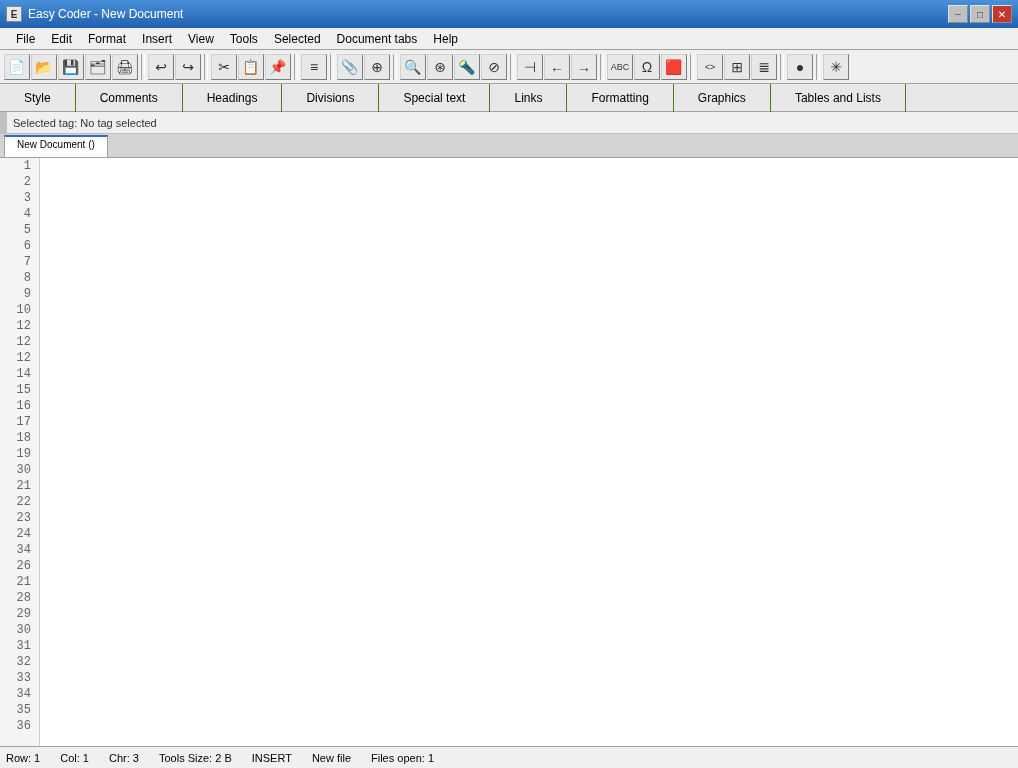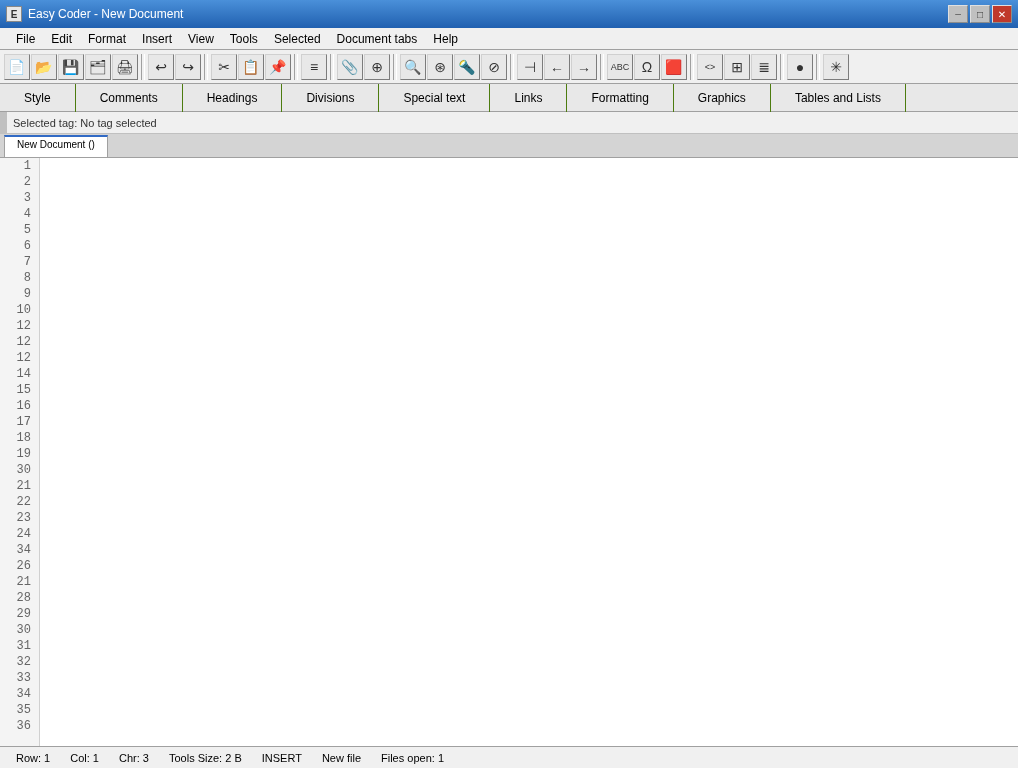--- a/index.html
+++ b/index.html
@@ -210,21 +210,21 @@
       resize: none;
     }
 
     
     #status-bar {
       background: #f0f0f0;
       height: 22px;
       display: flex;
       align-items: center;
       border-top: 1px solid #a0a0a0;
-      padding: 0 16px;
+      padding: 0 6px;
       gap: 20px;
       font-size: 11px;
       color: #000;
     }
   </style>
 </head>
 <body>
 
 <div id="title-bar">
   <div id="title-bar-left">

